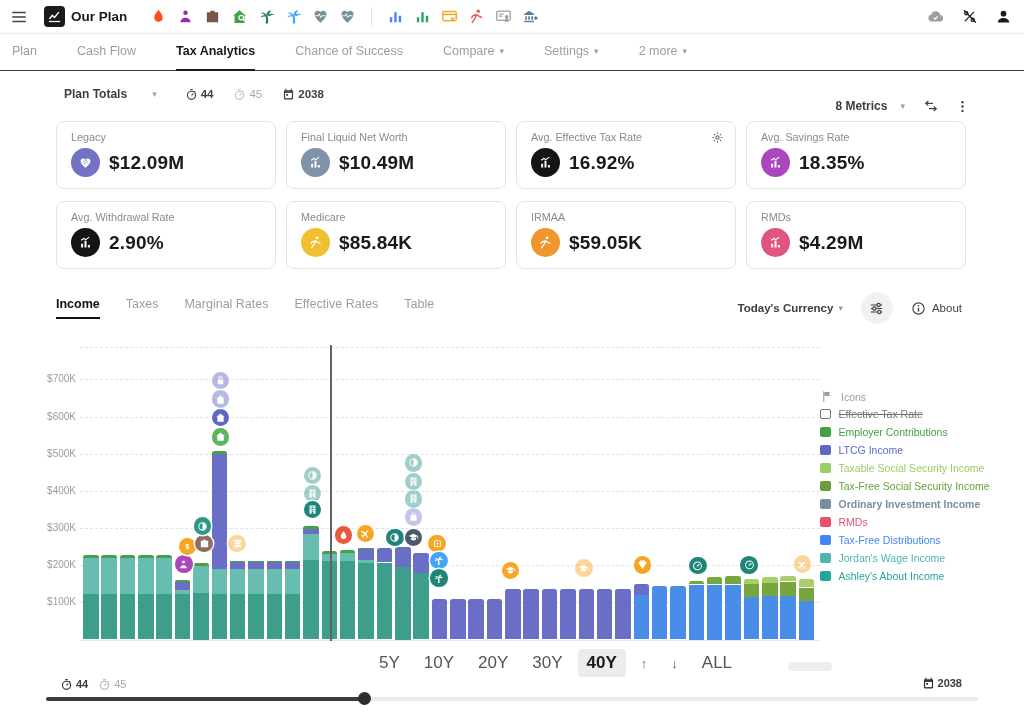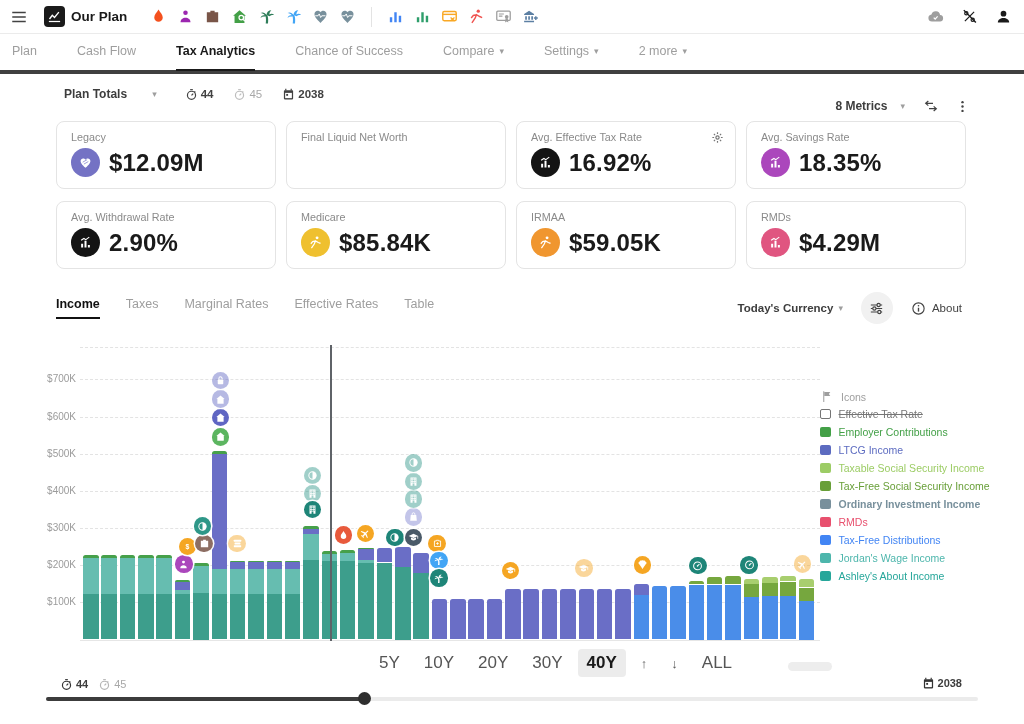--- a/index.html
+++ b/index.html
@@ -8,36 +8,36 @@
   .abs{position:absolute;}
   .flex{display:flex;align-items:center;}
   .icon{display:inline-flex;align-items:center;justify-content:center;line-height:0;}
   
   #topbar{left:0;top:0;width:1024px;height:33px;border-bottom:1px solid #ebebeb;background:#fff;}
   #app-title{font-weight:bold;font-size:13.5px;color:#1a1a1a;}
   #logo-box{width:21px;height:21px;background:#1a1a1a;border-radius:4px;display:flex;align-items:center;justify-content:center;}
   .vdiv{width:1px;height:20px;background:#e3e3e3;margin:0 5px;}
   .tb-icon{cursor:pointer;}
   
-  #navbar{left:0;top:34px;width:1024px;height:36px;border-bottom:4px solid #404040;background:#fff;}
+  #navbar{left:0;top:34px;width:1024px;height:36px;border-bottom:1px solid #404040;background:#fff;}
   .nav-tab{height:36px;display:flex;align-items:center;font-size:12.5px;color:#9e9e9e;
            border-bottom:2.5px solid transparent;cursor:pointer;white-space:nowrap;}
   .nav-tab.active{color:#1a1a1a;font-weight:bold;border-bottom-color:#1a1a1a;}
   .caret{font-size:9px;margin-left:5px;color:#9e9e9e;}
   
   .mb-label{font-size:12px;font-weight:bold;color:#3d3d3d;}
   .mb-age{font-size:11.5px;font-weight:bold;color:#424242;margin-left:3px;}
   .mb-age.dim{color:#a8a8a8;font-weight:normal;}
   
   #cards{left:56px;top:121px;display:grid;grid-template-columns:repeat(4,220px);gap:12px 10px;}
   .card{position:relative;width:220px;height:68px;border:1px solid #e4e4e4;border-radius:8px;background:#fff;box-sizing:border-box;padding:9px 14px;}
   .card-label{font-size:10.8px;color:#8a8a8a;}
   .card-row{display:flex;align-items:center;margin-top:5px;gap:9px;}
   .card-circle{width:29px;height:29px;border-radius:50%;display:flex;align-items:center;justify-content:center;flex:0 0 auto;}
-  .card-value{font-size:24px;font-weight:bold;color:#1a1a1a;letter-spacing:.2px;}
+  .card-value{font-size:19px;font-weight:bold;color:#1a1a1a;letter-spacing:.2px;}
   .card-gear{position:absolute;top:9px;right:11px;color:#757575;cursor:pointer;}
   
   .ctab{font-size:12.5px;color:#9e9e9e;padding-bottom:6px;border-bottom:2.5px solid transparent;cursor:pointer;white-space:nowrap;}
   .ctab.active{color:#111;font-weight:bold;border-bottom-color:#111;}
   #currency-sel{font-size:11.5px;font-weight:bold;color:#3d3d3d;cursor:pointer;}
   #tune-btn{width:32px;height:32px;border-radius:50%;background:#f1f1f1;display:flex;align-items:center;justify-content:center;color:#424242;cursor:pointer;}
   #about-btn{font-size:11.5px;color:#424242;display:flex;align-items:center;gap:6px;cursor:pointer;}
   
   .gridline{position:absolute;border-top:1px dashed #e3e3e3;height:0;}
   .ylabel{position:absolute;width:46px;text-align:right;font-size:10px;color:#9b9b9b;}
@@ -275,20 +275,29 @@
             <svg viewBox="0 0 24 24" width="15" height="15">
               <path d="M12 20.5C5.8 15 4.2 12.3 4.2 9.5 4.2 7.2 6 5.4 8.2 5.4c1.5 0 2.9.7 3.8 2 .9-1.3 2.3-2 3.8-2 2.2 0 4 1.8 4 4.1 0 2.8-1.6 5.5-7.8 11z" fill="currentColor"></path>
               <path d="M7.5 11.5l7-4M9.5 14.5l7-4" stroke="#7472C4" stroke-width="1.1"></path>
             </svg>
           </span>
           <span class="card-value">$12.09M</span>
         </div>
       </div>
       <div class="card">
         <div class="card-label">Final Liquid Net Worth</div>
+        <div class="card-row">
+          <span class="card-circle" style="background: rgb(126, 147, 168); color: rgb(255, 255, 255);">
+            <svg viewBox="0 0 24 24" width="15" height="15">
+              <path d="M5 20v-6h3.2v6zM10.4 20V9h3.2v11zM15.8 20v-4H19v4z" fill="currentColor"></path>
+              <path d="M5 8.5l4.5-3 3 2 5.5-4" stroke="currentColor" stroke-width="1.7" fill="none"></path>
+            </svg>
+          </span>
+          <span class="card-value">$10.49M</span>
+        </div>
       </div>
       <div class="card">
         <div class="card-label">Avg. Effective Tax Rate</div>
         <div class="card-row">
           <span class="card-circle" style="background: rgb(20, 20, 20); color: rgb(255, 255, 255);">
             <svg viewBox="0 0 24 24" width="15" height="15">
               <path d="M5 20v-6h3.2v6zM10.4 20V9h3.2v11zM15.8 20v-4H19v4z" fill="currentColor"></path>
               <path d="M5 8.5l4.5-3 3 2 5.5-4" stroke="currentColor" stroke-width="1.7" fill="none"></path>
             </svg>
           </span>

